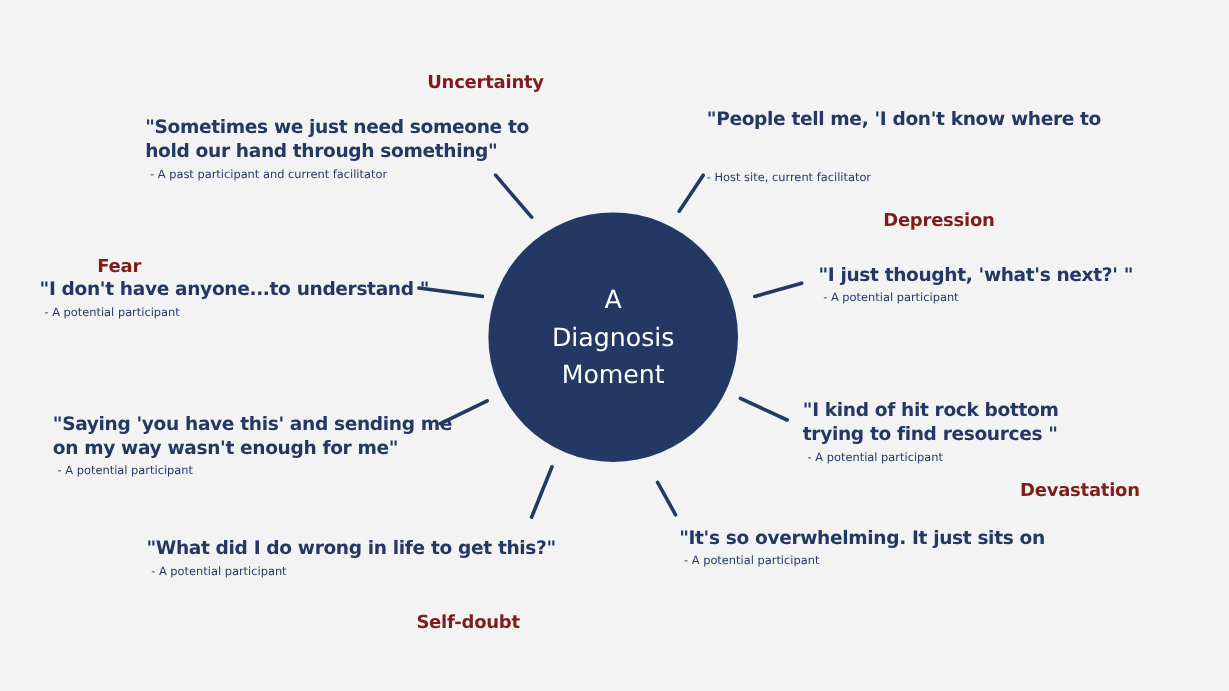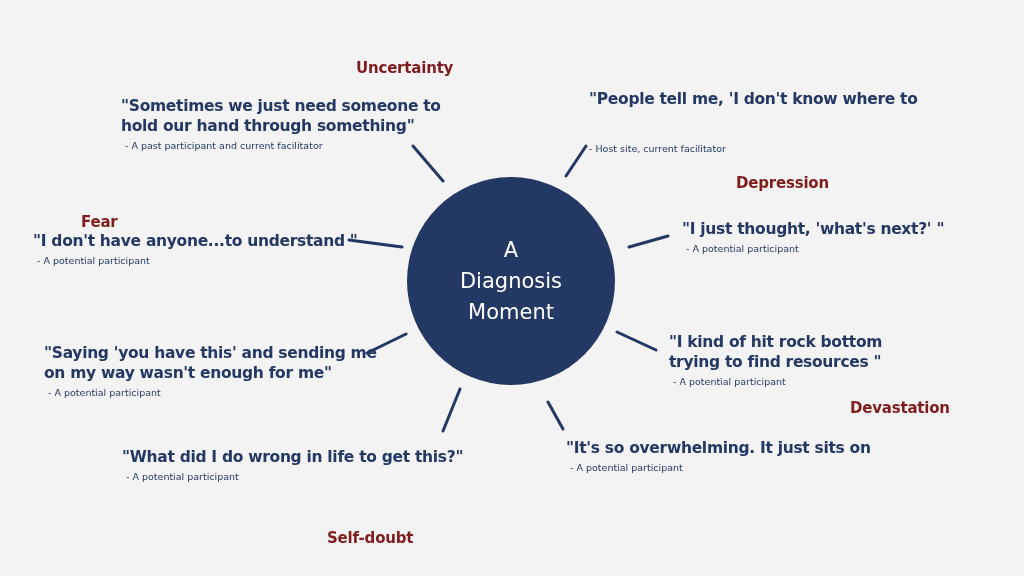--- a/index.html
+++ b/index.html
@@ -57,21 +57,21 @@
       <span>A</span>
       <span>Diagnosis</span>
       <span>Moment</span>
     </div>
   </div>
 
   <div class="emotion" style="left:356px; top:59px;">Uncertainty</div>
   <div class="emotion" style="left:736px; top:174px;">Depression</div>
   <div class="emotion" style="left:81px; top:179px;margin-top:34px;">Fear</div>
   <div class="emotion" style="left:850px; top:399px;">Devastation</div>
-  <div class="emotion" style="left:327px; top:509px;margin-top:20px;">Self-doubt</div>
+  <div class="emotion" style="left:347px; top:509px;">Self-doubt</div>
 
   <div class="quote" style="left:121px; top:96px;">
     <div class="quote-text">
       <span>"Sometimes we just need someone to</span>
       <span>hold our hand through something"</span>
     </div>
     <div class="quote-attr">- A past participant and current facilitator</div>
   </div>
 
   <div class="quote" style="left:589px; top:89px;">

